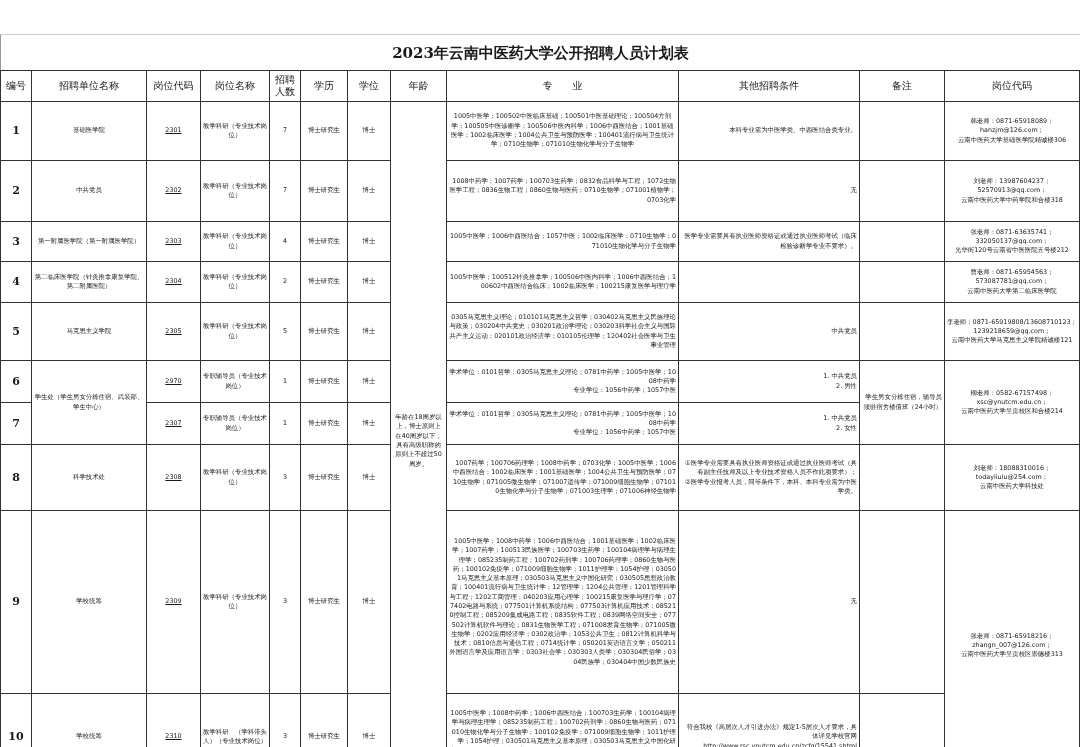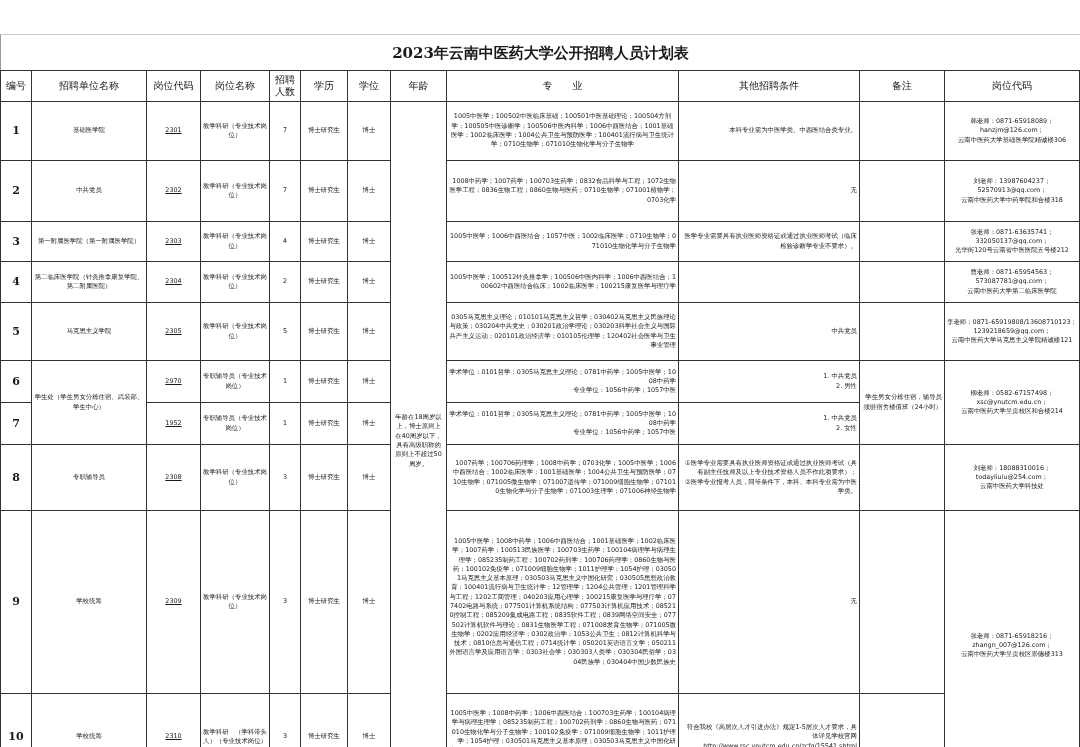--- a/index.html
+++ b/index.html
@@ -146,34 +146,34 @@
       <td class="l pre">1. 中共党员
 2. 男性</td>
       <td class="l" rowspan="2">学生男女分栋住宿，辅导员须驻宿舍楼值班（24小时）</td>
       <td class="c pre" rowspan="2">柳老师：0582-67157498；
 xsc@ynutcm.edu.cn；
 云南中医药大学呈贡校区和合楼214</td>
     </tr>
 
     <tr style="height:42px">
       <td class="no">7</td>
-      <td class="c code">1952</td>
+      <td class="c code">2307</td>
       <td class="c">专职辅导员（专业技术岗位）</td>
       <td class="c">1</td>
       <td class="c">博士研究生</td>
       <td class="c">博士</td>
       <td class="l pre">学术学位：0101哲学；0305马克思主义理论；0781中药学；1005中医学；1008中药学
 专业学位：1056中药学；1057中医</td>
       <td class="l pre">1. 中共党员
 2. 女性</td>
     </tr>
 
     <tr style="height:66px">
       <td class="no">8</td>
-      <td class="c">专职辅导员</td>
+      <td class="c">科学技术处</td>
       <td class="c code">2308</td>
       <td class="c">教学科研（专业技术岗位）</td>
       <td class="c">3</td>
       <td class="c">博士研究生</td>
       <td class="c">博士</td>
       <td class="l">1007药学；100706药理学；1008中药学；0703化学；1005中医学；1006中西医结合；1002临床医学；1001基础医学；1004公共卫生与预防医学；0710生物学；071005微生物学；071007遗传学；071009细胞生物学；071010生物化学与分子生物学；071003生理学；071006神经生物学</td>
       <td class="l pre">①医学专业需要具有执业医师资格证或通过执业医师考试（具有副主任技师及以上专业技术资格人员不作此项要求）；
 ②医学专业报考人员，同等条件下，本科、本科专业需为中医学类。</td>
       <td class="l"></td>
       <td class="c pre">刘老师：18088310016；

